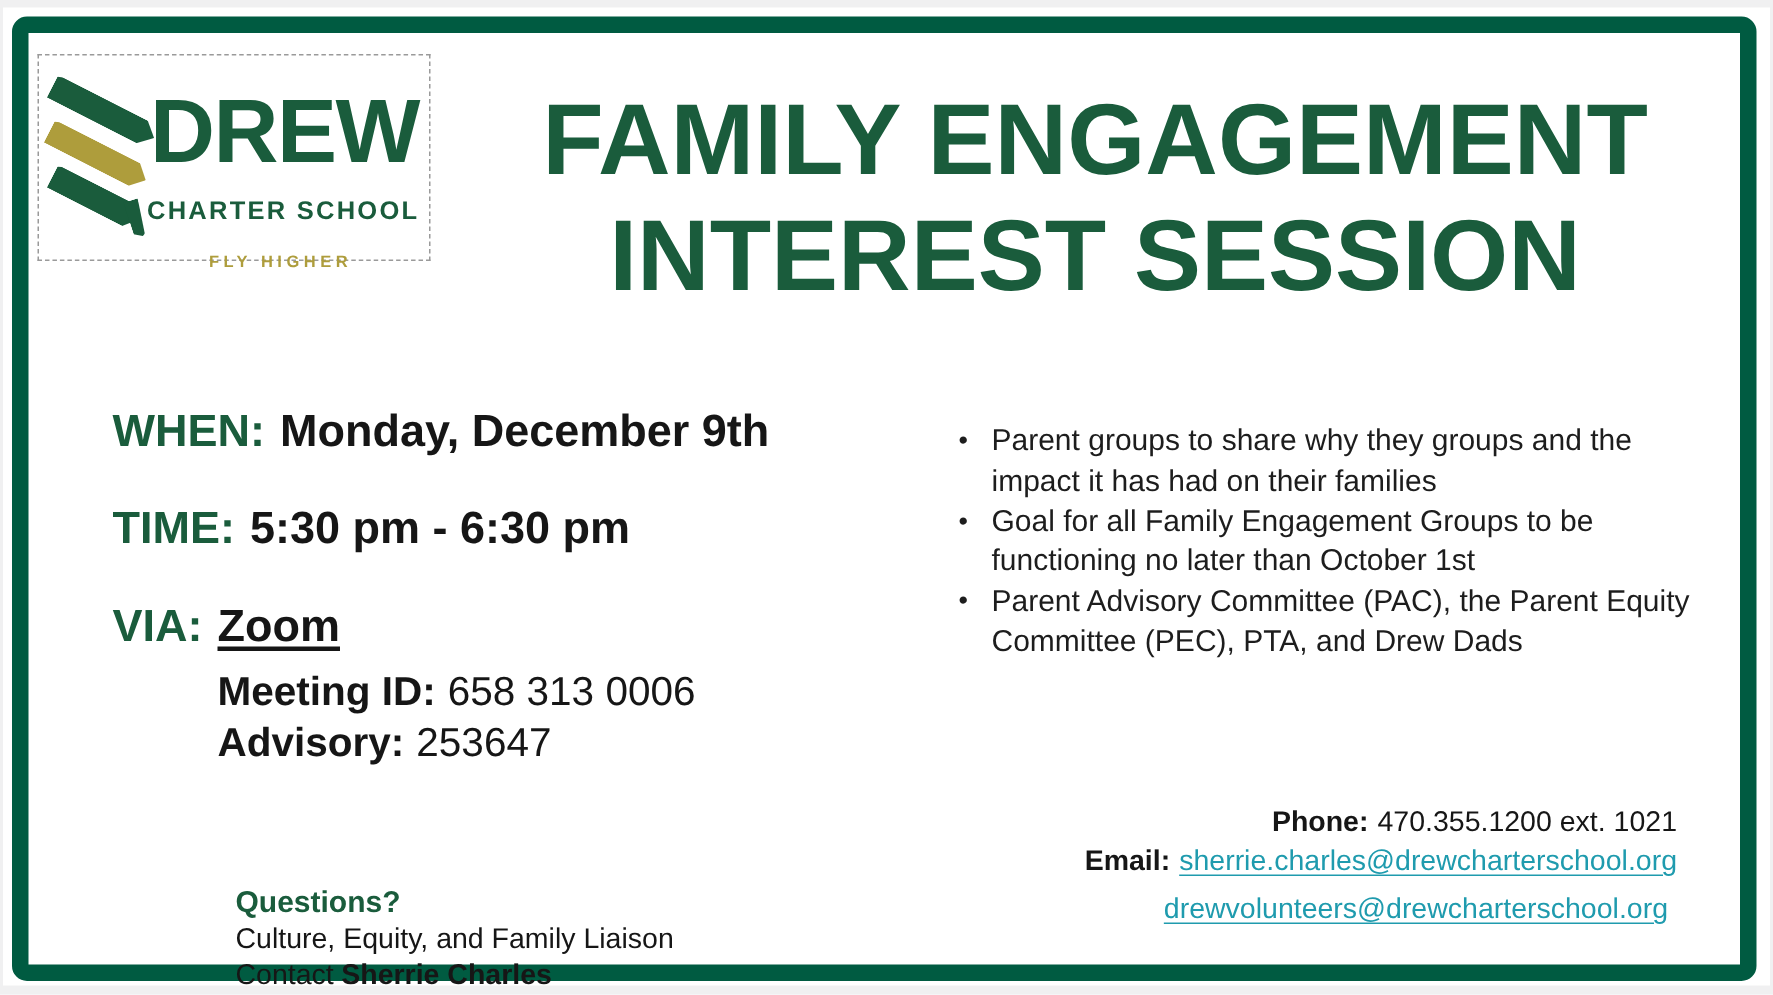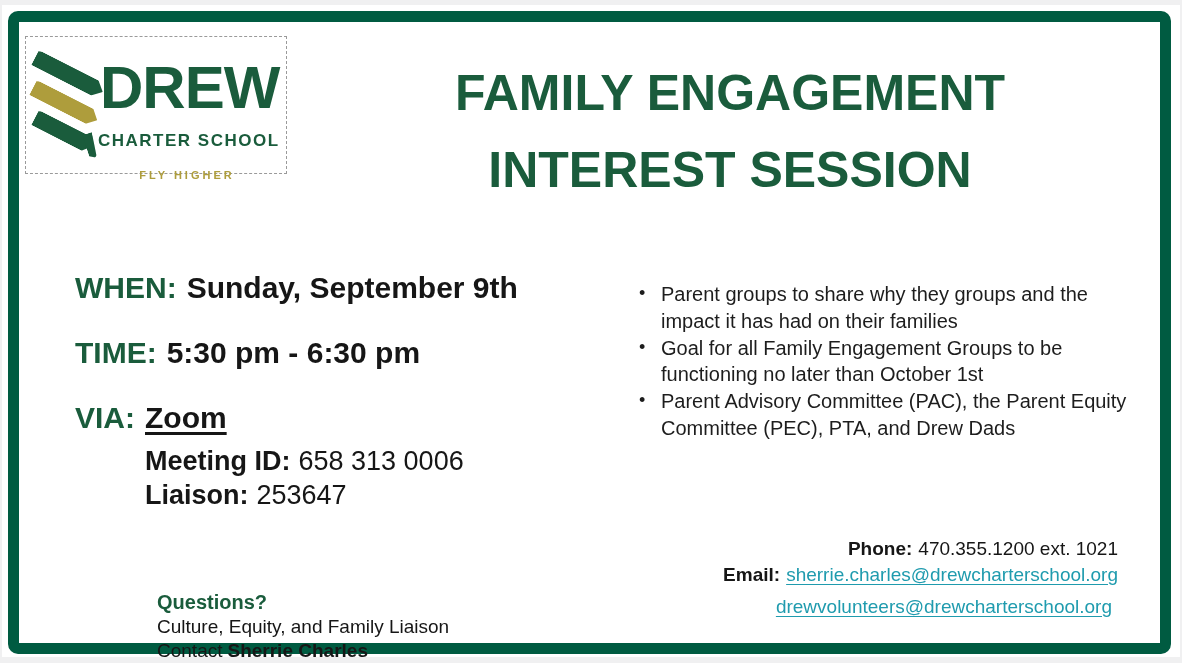--- a/index.html
+++ b/index.html
@@ -53,21 +53,21 @@
   }
   .logo-tagline{
     position:absolute;left:72px;top:132px;width:178px;text-align:center;
     font-size:11px;font-weight:bold;letter-spacing:3px;color:var(--gold);
   }
 
   
   .title{
     position:absolute;left:305px;top:55px;width:850px;
     text-align:center;color:var(--green-text);
-    font-size:50px;font-weight:bold;line-height:77px;letter-spacing:0px;
+    font-size:67px;font-weight:bold;line-height:77px;letter-spacing:0px;
     white-space:nowrap;
   }
 
   
   .info-row{position:absolute;left:75px;font-size:30px;font-weight:bold;white-space:nowrap;}
   .info-row .lbl{color:var(--green-text);margin-right:10px;}
   .info-row .val{color:var(--ink);}
   .row-when{top:271px;}
   .row-time{top:336px;}
   .row-via{top:401px;}
@@ -118,35 +118,35 @@
     <div class="logo-subtitle">CHARTER SCHOOL</div>
     <div class="logo-tagline">FLY HIGHER</div>
   </div>
 
   <div class="title">
     <div>FAMILY ENGAGEMENT</div>
     <div>INTEREST SESSION</div>
   </div>
 
   <div class="info-row row-when">
-    <span class="lbl">WHEN:</span><span class="val">Sunday, September 9th</span>
+    <span class="lbl">WHEN:</span><span class="val">Monday, December 9th</span>
   </div>
   <div class="info-row row-time">
     <span class="lbl">TIME:</span><span class="val">5:30 pm - 6:30 pm</span>
   </div>
   <div class="info-row row-via">
     <span class="lbl">VIA:</span><a class="zoom-link" href="#">Zoom</a>
   </div>
 
   <div class="meeting">
     <div>
       <span class="lbl">Meeting ID:</span><span>658 313 0006</span>
     </div>
     <div>
-      <span class="lbl">Liaison:</span><span>253647</span>
+      <span class="lbl">Advisory:</span><span>253647</span>
     </div>
   </div>
 
   <div class="questions">
     <div class="q-head">Questions?</div>
     <div>Culture, Equity, and Family Liaison</div>
     <div>
       <span class="prefix">Contact</span><span class="strong">Sherrie Charles</span>
     </div>
   </div>

